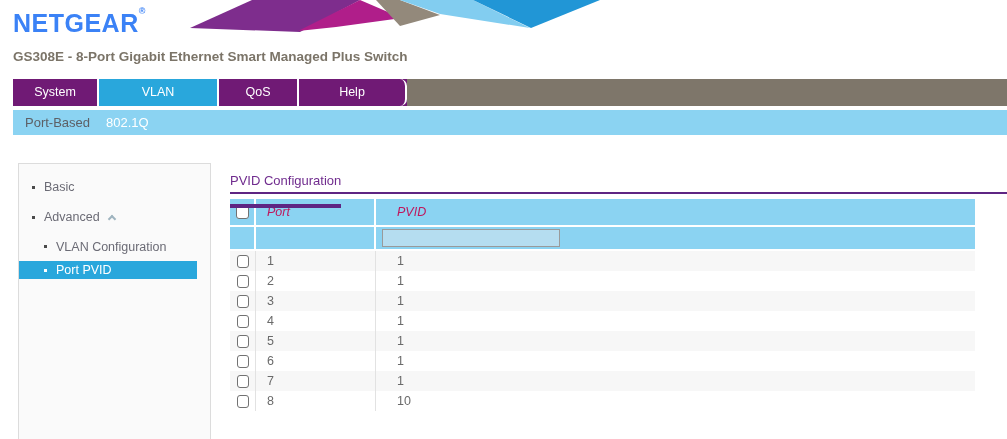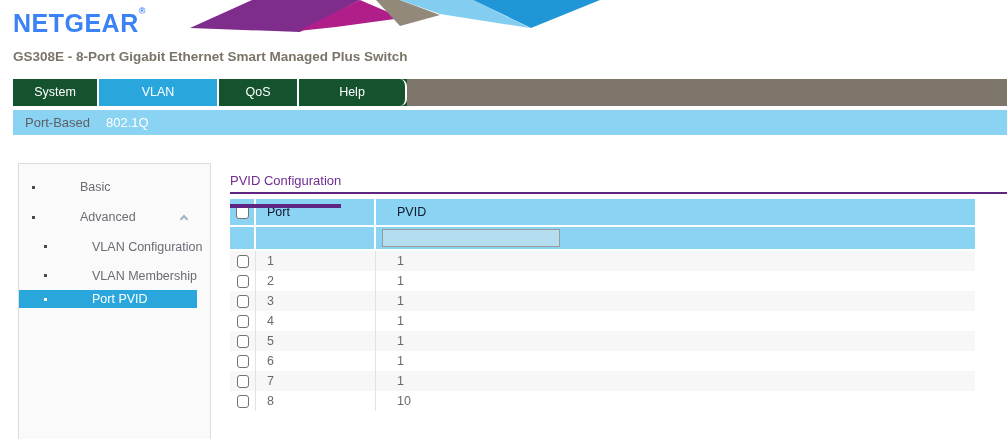--- a/index.html
+++ b/index.html
@@ -9,39 +9,39 @@
   
   .banner { position:absolute; left:188px; top:0; }
   .logo { position:absolute; left:13px; top:6px; font-size:25px; font-weight:bold;
     color:#3b82f6; letter-spacing:0.5px; }
   .logo sup { font-size:9px; vertical-align:18px; }
   .page-title { position:absolute; left:13px; top:49px; font-size:13.5px; font-weight:bold;
     color:#7b7468; }
 
   
   .nav { position:absolute; left:13px; top:79px; width:994px; height:27px;
-    background:#14532d; display:flex; }
+    background:#701a75; display:flex; }
   .nav-tab { height:27px; line-height:27px; text-align:center; color:#ffffff;
     font-size:12.5px; border-right:2px solid #ffffff; cursor:pointer; }
   .nav-tab.t0 { width:86px; } .nav-tab.t1 { width:120px; }
   .nav-tab.t2 { width:80px; } .nav-tab.t3 { width:108px;border-radius:7px; }
   .nav-tab.active { background:#29a7dc; }
   .nav-fill { flex:1; background:#7e766a; }
 
   
   .subnav { position:absolute; left:13px; top:110px; width:994px; height:25px;
     background:#8bd3f2; display:flex; align-items:center; font-size:13px; }
   .subnav-item { color:#5d6066; margin-left:10px; padding:0 2px; cursor:pointer; }
   .subnav-item.active { color:#ffffff; margin-left:12px; }
 
   
   .sidebar { position:absolute; left:18px; top:163px; width:193px; height:276px;
     background:#fafafa; border:1px solid #dcdcdc; border-bottom:none; padding-top:8px;
     font-size:12.5px; color:#6b6b75; }
-  .side-item { display:flex; align-items:center; height:30px; padding-left:13px; cursor:pointer;gap:36px; }
+  .side-item { display:flex; align-items:center; height:30px; padding-left:13px; cursor:pointer; }
   .side-item.lvl2 { height:29px; padding-left:25px; }
   .bullet { width:3px; height:3px; background:#4a4a4a; margin-right:9px; flex:0 0 auto; }
   .side-item.selected { background:#29a7dc; color:#ffffff; height:18px; margin-right:13px;text-align:right; }
   .side-item.selected .bullet { background:#ffffff; }
   .chev-up { width:6px; height:6px; border-left:2px solid #9fb4bf; border-top:2px solid #9fb4bf;
     transform:rotate(45deg); margin-left:9px; margin-top:4px; }
 
   
   .heading { position:absolute; left:230px; top:173px; display:inline-block;
     color:#702c8e; font-size:13px; padding-bottom:16px; border-bottom:4px solid #5e2583;
@@ -51,21 +51,21 @@
 
   .tbl { position:absolute; left:230px; top:199px; width:745px; font-size:12.5px; }
   .trow { display:flex; }
   .hrow { height:26px; margin-bottom:2px; }
   .frow { height:22px; margin-bottom:2px; }
   .hcell { background:#8bd3f2; border-right:2px solid #ffffff; display:flex; align-items:center; }
   .hcell:last-child { border-right:none; }
   .c1 { width:26px; flex:0 0 auto; justify-content:center; }
   .c2 { width:120px; flex:0 0 auto; padding-left:11px; }
   .c3 { flex:1; padding-left:21px; }
-  .hdr-text { color:#0f172a; }
+  .hdr-text { color:#be185d;font-style:italic; }
 
   .drow { height:20px; display:flex; align-items:stretch; color:#6a6a6a; }
   .drow.odd { background:#f7f7f7; } .drow.even { background:#ffffff; }
   .dcell { display:flex; align-items:center; }
   .drow .c1 { border-right:1px solid #e2e2e2; }
   .drow .c2 { border-right:1px solid #e2e2e2; }
 
   .cb { width:13px; height:14px; background:#ffffff; border:1.5px solid #727272;
     border-radius:3px; cursor:pointer; }
   .cb.small { width:12px; height:13px; }
@@ -107,24 +107,20 @@
   </div>
   <div class="side-item">
     <span class="bullet"></span>
     <span>Advanced</span>
     <span class="chev-up"></span>
   </div>
   <div class="side-item lvl2">
     <span class="bullet"></span>
     <span>VLAN Configuration</span>
   </div>
-  <div class="side-item lvl2">
-    <span class="bullet"></span>
-    <span>VLAN Membership</span>
-  </div>
   <div class="side-item lvl2 selected">
     <span class="bullet"></span>
     <span>Port PVID</span>
   </div>
 </div>
 
 <div class="heading">PVID Configuration</div>
 <div class="heading-rule"></div>
 
 <div class="tbl">

